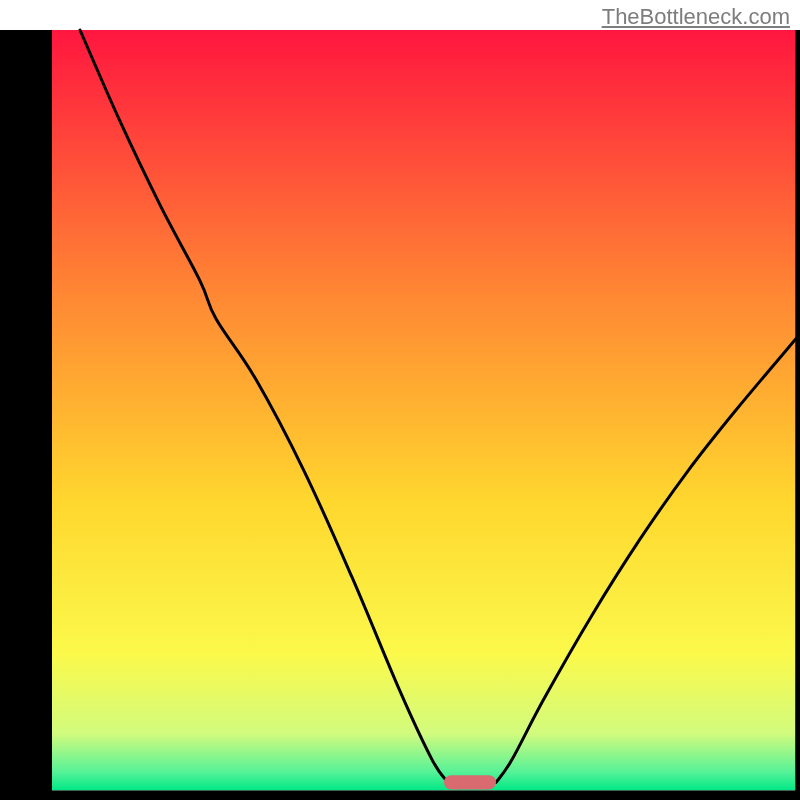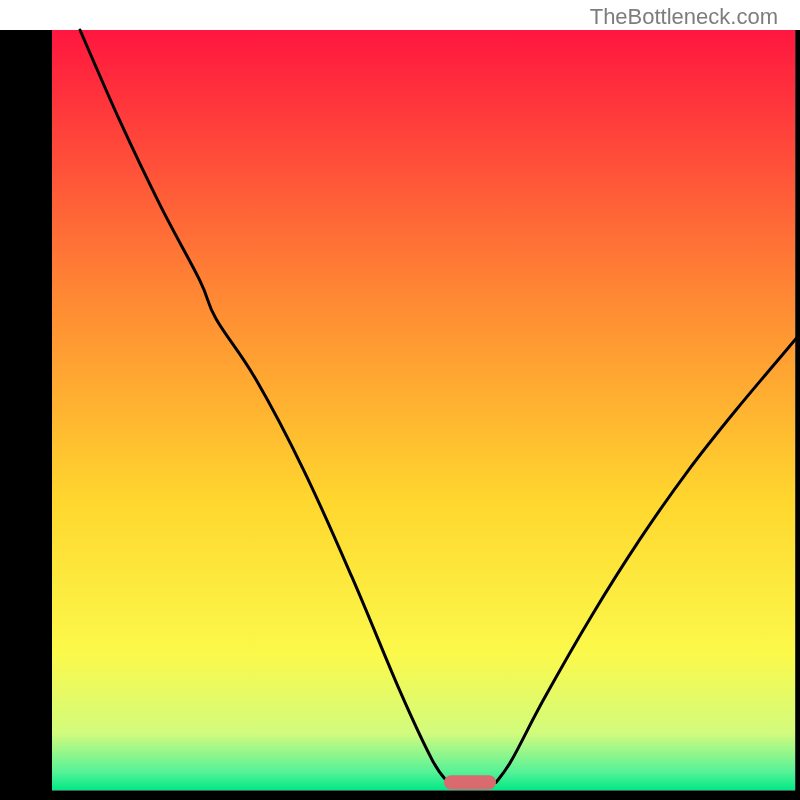--- a/index.html
+++ b/index.html
@@ -12,24 +12,25 @@
     font-family: Arial, Helvetica, sans-serif;
   }
   .container {
     position: relative;
     width: 800px;
     height: 800px;
   }
   .watermark {
     position: absolute;
     top: 4px;
-    right: 22px;
+    right: 10px;
     font-size: 22px;
     color: #7d7d7d;
     font-weight: 500;
+    text-decoration: underline;
   }
   .stage {
     position: absolute;
     top: 0;
     left: 0;
     width: 800px;
     height: 800px;
   }
 </style>
 </head>

